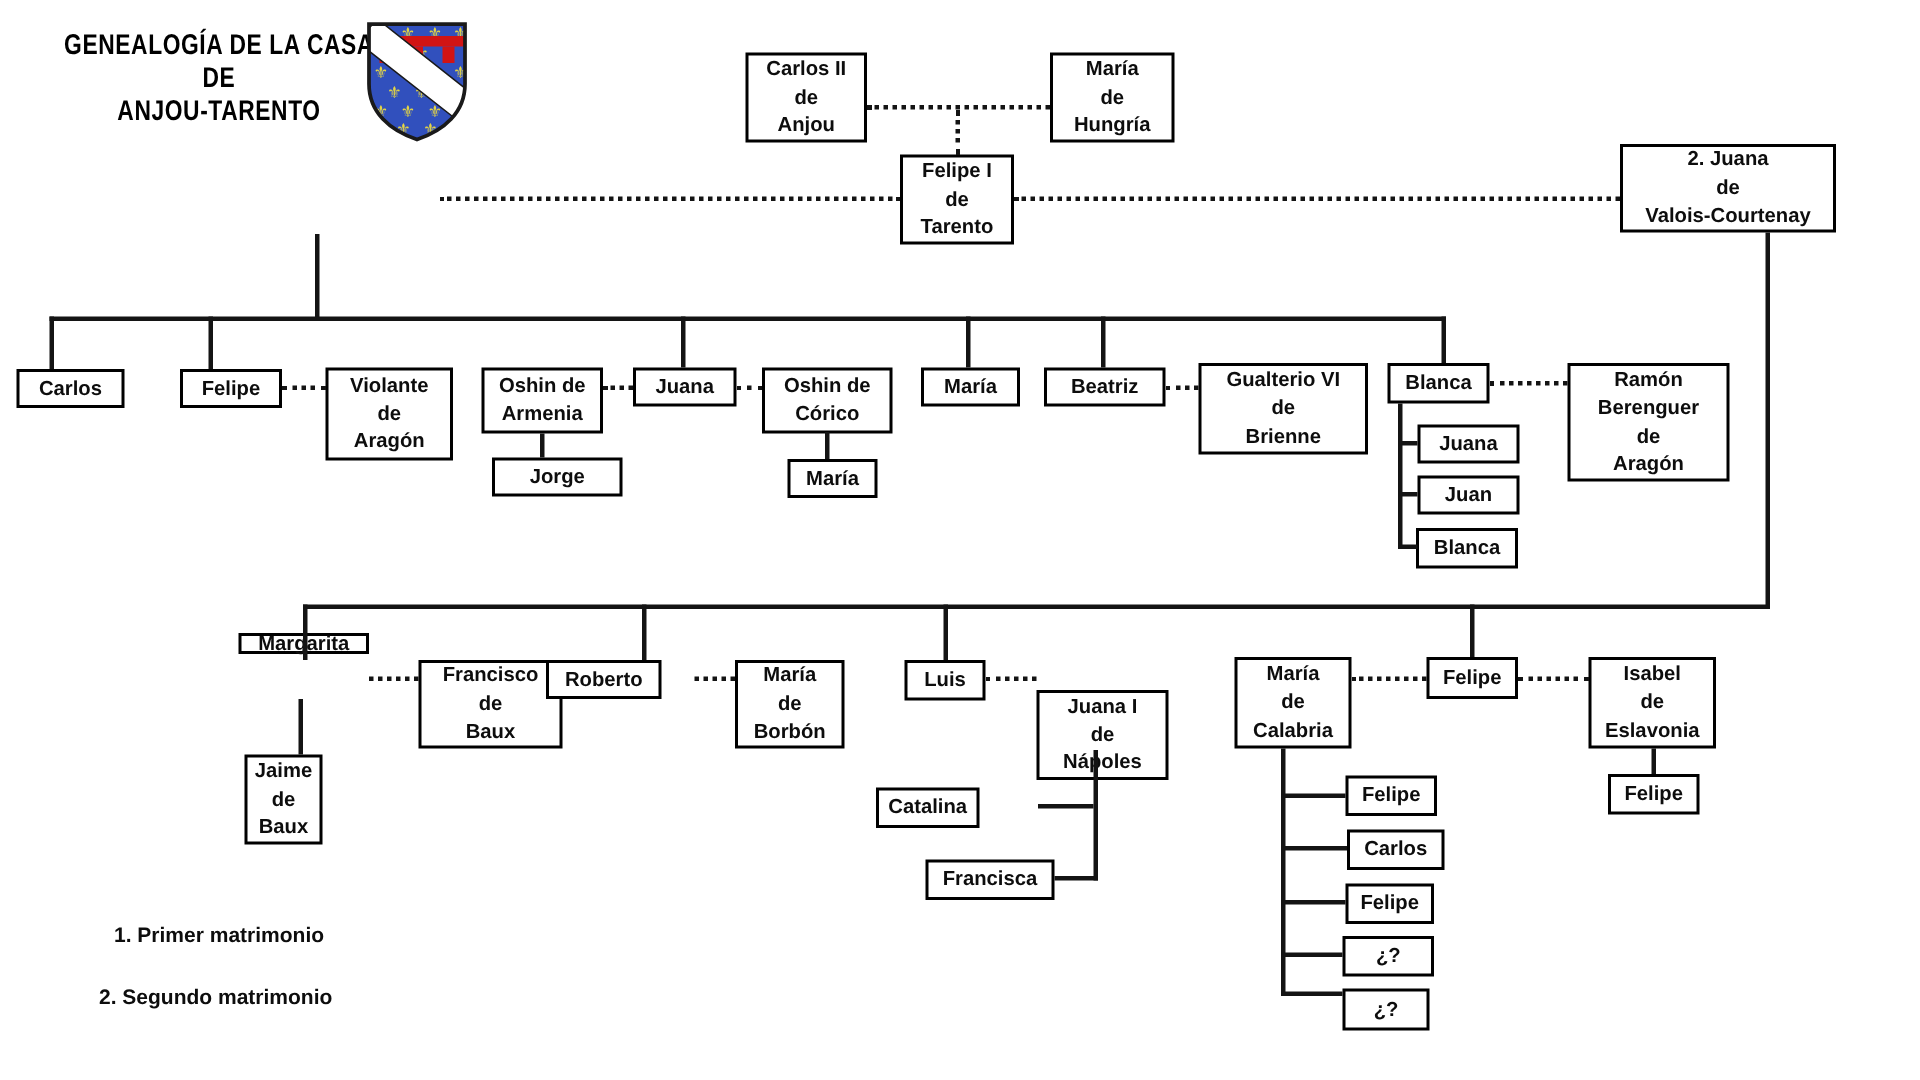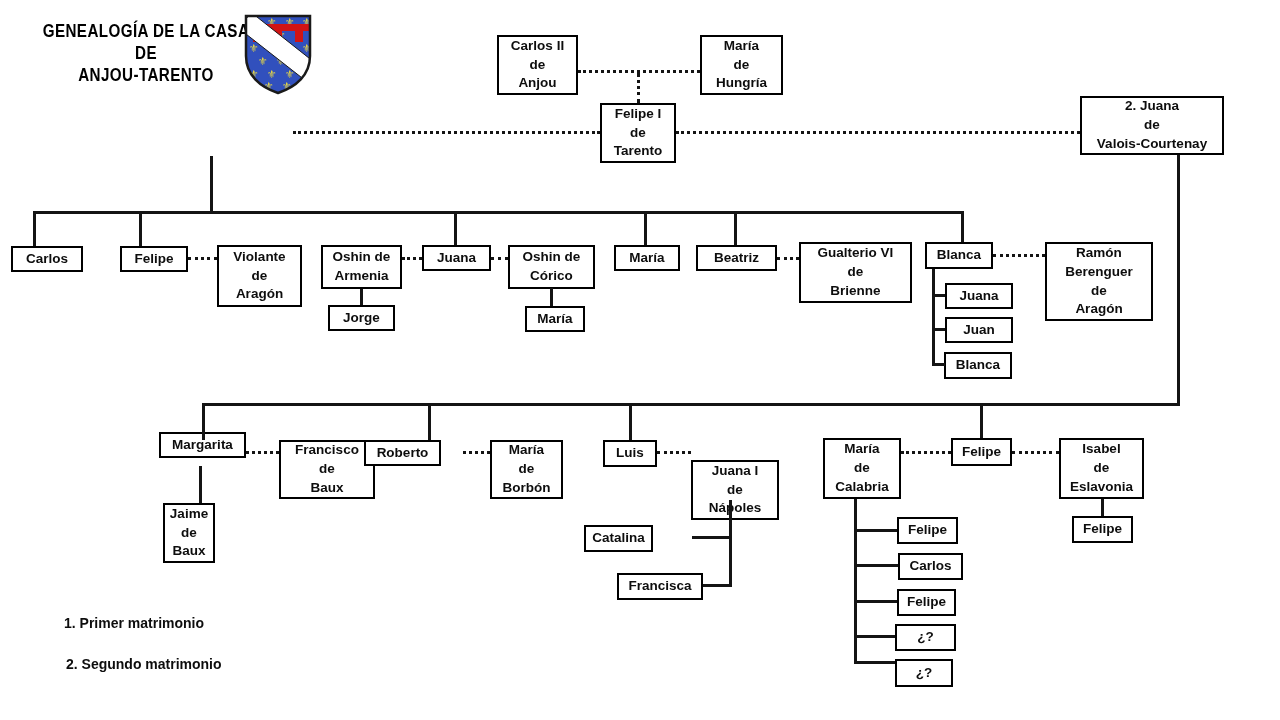--- a/index.html
+++ b/index.html
@@ -80,40 +80,40 @@
 de
 Valois-Courtenay</div>
 
   <div class="box" style="left:11px;top:246px;width:72px;height:26px">Carlos</div>
   <div class="box" style="left:120px;top:246px;width:68px;height:26px">Felipe</div>
   <div class="box" style="left:217px;top:245px;width:85px;height:62px">Violante
 de
 Aragón</div>
   <div class="box" style="left:321px;top:245px;width:81px;height:44px">Oshin de
 Armenia</div>
-  <div class="box" style="left:328px;top:305px;width:67px;height:26px">Jorge</div>
+  <div class="box" style="left:328px;top:305px;width:87px;height:26px">Jorge</div>
   <div class="box" style="left:422px;top:245px;width:69px;height:26px">Juana</div>
   <div class="box" style="left:508px;top:245px;width:87px;height:44px">Oshin de
 Córico</div>
   <div class="box" style="left:525px;top:306px;width:60px;height:26px">María</div>
   <div class="box" style="left:614px;top:245px;width:66px;height:26px">María</div>
   <div class="box" style="left:696px;top:245px;width:81px;height:26px">Beatriz</div>
   <div class="box" style="left:799px;top:242px;width:113px;height:61px">Gualterio VI
 de
 Brienne</div>
   <div class="box" style="left:925px;top:242px;width:68px;height:27px">Blanca</div>
   <div class="box" style="left:1045px;top:242px;width:108px;height:79px">Ramón
 Berenguer
 de
 Aragón</div>
   <div class="box" style="left:945px;top:283px;width:68px;height:26px">Juana</div>
   <div class="box" style="left:945px;top:317px;width:68px;height:26px">Juan</div>
   <div class="box" style="left:944px;top:352px;width:68px;height:27px">Blanca</div>
 
-  <div class="box" style="left:159px;top:432px;width:87px;height:26px">Margarita</div>
+  <div class="box" style="left:159px;top:422px;width:87px;height:14px">Margarita</div>
   <div class="box" style="left:279px;top:440px;width:96px;height:59px">Francisco
 de
 Baux</div>
   <div class="box" style="left:163px;top:503px;width:52px;height:60px">Jaime
 de
 Baux</div>
   <div class="box" style="left:364px;top:440px;width:77px;height:26px">Roberto</div>
   <div class="box" style="left:490px;top:440px;width:73px;height:59px">María
 de
 Borbón</div>
@@ -178,16 +178,16 @@
   <div class="hl" style="left:692px;top:536px;width:37px"></div>
   <div class="hl" style="left:703px;top:584px;width:29px"></div>
   <div class="vl" style="left:854px;top:499px;height:165px"></div>
   <div class="hl" style="left:854px;top:529px;width:43px"></div>
   <div class="hl" style="left:854px;top:564px;width:44px"></div>
   <div class="hl" style="left:854px;top:600px;width:43px"></div>
   <div class="hl" style="left:854px;top:635px;width:41px"></div>
   <div class="hl" style="left:854px;top:661px;width:41px"></div>
   <div class="vl" style="left:1101px;top:499px;height:17px"></div>
 
-  <div class="legend-item" style="left:64px;top:615px">1. Primer matrimonio</div>
+  <div class="legend-item" style="left:76px;top:615px">1. Primer matrimonio</div>
   <div class="legend-item" style="left:66px;top:656px">2. Segundo matrimonio</div>
 
 </div>
 
 </body></html>

